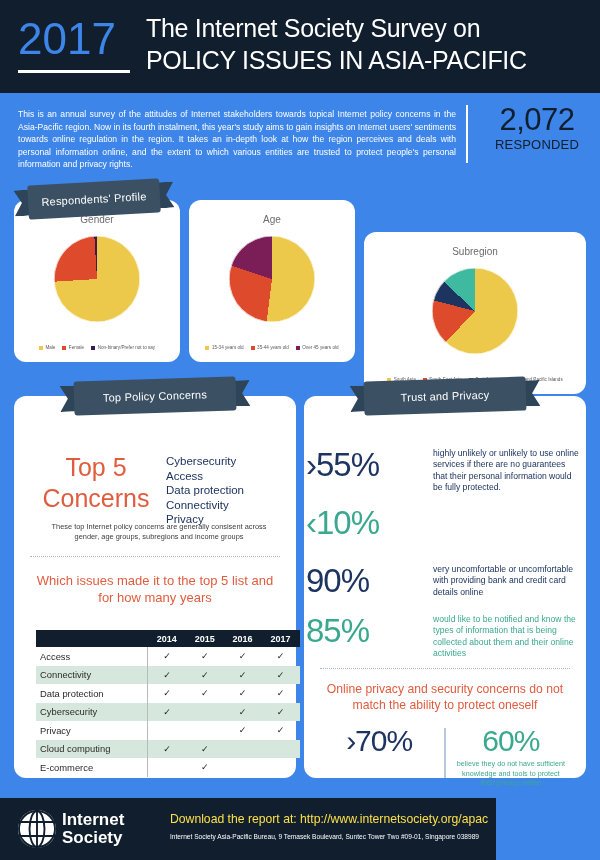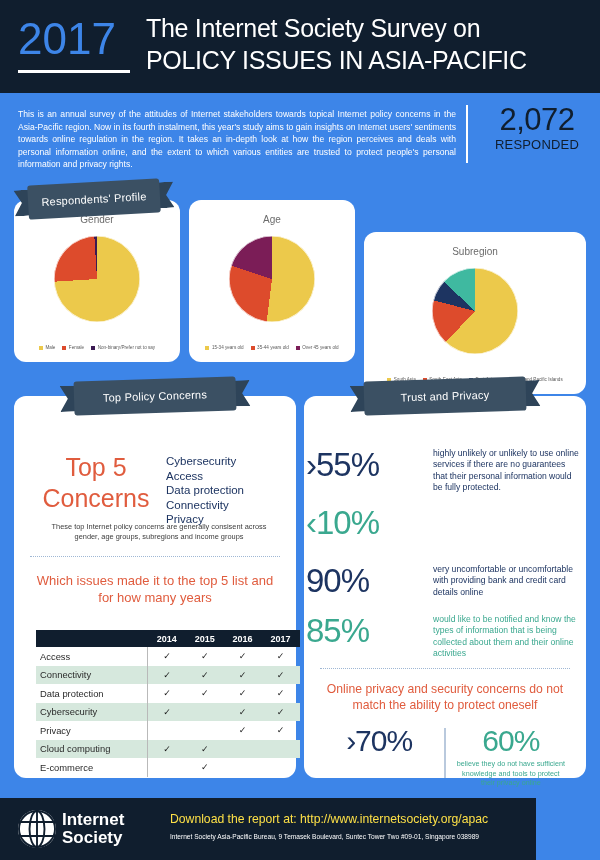--- a/index.html
+++ b/index.html
@@ -143,21 +143,21 @@
   .bs-num { font-size: 30px; line-height: 33px; letter-spacing: -1px; }
   .bs-num.navy { color: #1d3461; }
   .bs-num.teal { color: #3aa88f; }
   .bs-txt { font-size: 7.2px; line-height: 9.6px; margin-top: 2px; padding: 0 10px; }
   .bs-txt.navy { color: #1d3461; }
   .bs-txt.teal { color: #3aa88f; }
   .bs-divider { width: 1.4px; background: #b9c9dd; margin: 4px 0 10px; }
 
   
   .footer {
-    position: absolute; left: 0; bottom: 0; width: 536px; height: 62px;
+    position: absolute; left: 0; bottom: 0; width: 496px; height: 62px;
     background: #101e2e;
   }
   .logo-globe {
     position: absolute; left: 18px; top: 12px; width: 38px; height: 38px;
     border-radius: 50%; background: #ffffff;
   }
   .globe-inner { position: absolute; inset: 0; }
   .logo-text {
     position: absolute; left: 62px; top: 13px;
     color: #ffffff; font-size: 17px; font-weight: bold; line-height: 18px;

